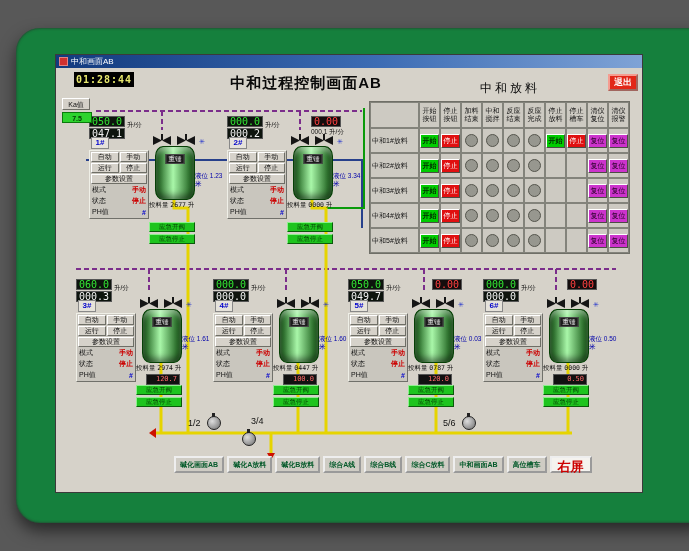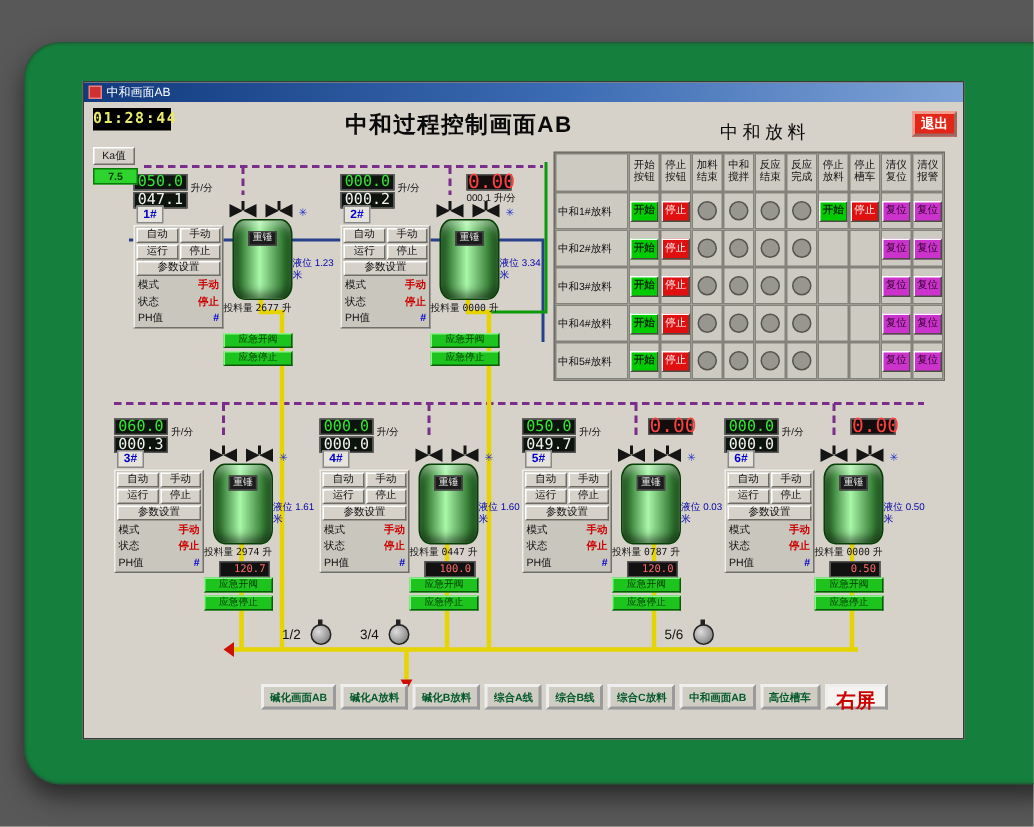--- a/index.html
+++ b/index.html
@@ -24,21 +24,21 @@
     background:linear-gradient(90deg,#123a7e,#3c6cb4 55%,#7fa3d6);
     display:flex;align-items:center;gap:3px;padding:0 3px;box-sizing:border-box;
   }
   .win-icon{width:7px;height:7px;background:#d03030;border:1px solid rgba(255,255,255,.4);flex:none;}
   .win-title{color:#fff;font-size:8px;line-height:13px;white-space:nowrap;}
   
   .hmi{position:absolute;left:0;top:13px;width:586px;height:424px;background:#d6d2c9;}
   .pipes{position:absolute;left:0;top:0;z-index:0;}
   
   .clock{
-    position:absolute;left:6px;top:4px;width:52px;height:15px;z-index:3;
+    position:absolute;left:18px;top:4px;width:60px;height:15px;z-index:3;
     background:#000;color:#e9e96d;font-family:"DejaVu Sans Mono",monospace;
     font-size:10px;font-weight:bold;line-height:15px;text-align:center;letter-spacing:1px;
   }
   .ka-btn{
     position:absolute;left:6px;top:30px;width:28px;height:12px;z-index:3;
     font-size:7px;line-height:9px;padding:0;background:#d4d0c8;color:#111;
     border:1px solid;border-color:#fff #6e6e66 #6e6e66 #fff;
   }
   .ka-badge{
     position:absolute;left:6px;top:44px;width:30px;height:11px;z-index:3;
@@ -89,21 +89,21 @@
     width:32px;height:9px;margin-bottom:1px;background:#0d140d;border:1px solid #555;
     font-family:"DejaVu Sans Mono",monospace;font-size:10px;line-height:9px;
     text-align:right;padding-right:2px;box-sizing:content-box;
   }
   .flow-val.set{color:#33e633;}
   .flow-val.act{color:#f2f2f2;}
   .flow-unit{position:absolute;left:38px;top:5px;font-size:6.5px;color:#111;white-space:nowrap;}
   .aux-group{position:absolute;left:84px;top:0;}
   .aux-val{
     width:26px;height:9px;background:#140d0d;border:1px solid #555;color:#ff4040;
-    font-family:"DejaVu Sans Mono",monospace;font-size:13px;line-height:9px;text-align:right;padding-right:2px;
+    font-family:"DejaVu Sans Mono",monospace;font-size:10px;line-height:9px;text-align:right;padding-right:2px;
   }
   .aux-flow{font-size:6.5px;color:#111;margin-top:1px;white-space:nowrap;}
   .tank-id{
     position:absolute;left:2px;top:21px;width:16px;height:10px;
     background:#e6e3db;border:1px solid #888;color:#0000cc;
     font-size:8px;font-weight:bold;line-height:10px;text-align:center;
   }
   .panel{
     position:absolute;left:0;top:34px;width:60px;background:#c9c6be;
     border:1px solid;border-color:#efefe7 #70706a #70706a #efefe7;padding:1px;box-sizing:border-box;
@@ -142,21 +142,21 @@
   .level{position:absolute;left:106px;top:56px;width:32px;font-size:6.5px;color:#0000aa;line-height:8px;}
   .emg{
     position:absolute;left:60px;width:46px;height:10px;padding:0;
     background:#1ec41e;color:#033a03;font-size:6.5px;line-height:8px;font-family:inherit;
     border:1px solid;border-color:#8ef08e #0a5a0a #0a5a0a #8ef08e;
   }
   .emg.first{top:106px;}
   .emg.second{top:118px;}
   
   .pump-set{position:absolute;display:flex;gap:6px;align-items:center;z-index:3;}
-  .pset0{left:115px;top:348px;} .pset1{left:167px;top:348px;} .pset2{left:370px;top:348px;}
+  .pset0{left:115px;top:348px;} .pset1{left:178px;top:348px;flex-direction:column;} .pset2{left:370px;top:348px;}
   .pump-label{font-size:9px;color:#111;margin-left:17px;}
   .pump{
     position:relative;width:12px;height:12px;border-radius:50%;
     background:radial-gradient(circle at 35% 35%,#ddd,#6e6e6e);border:1px solid #222;
   }
   .pump::after{content:"";position:absolute;left:4px;top:-4px;width:3px;height:4px;background:#222;}
   
   .bottom-bar{position:absolute;left:118px;top:388px;display:flex;gap:3px;z-index:3;}
   .bbtn{
     height:17px;font-size:7px;font-weight:bold;padding:0 4px;color:#045a2a;

